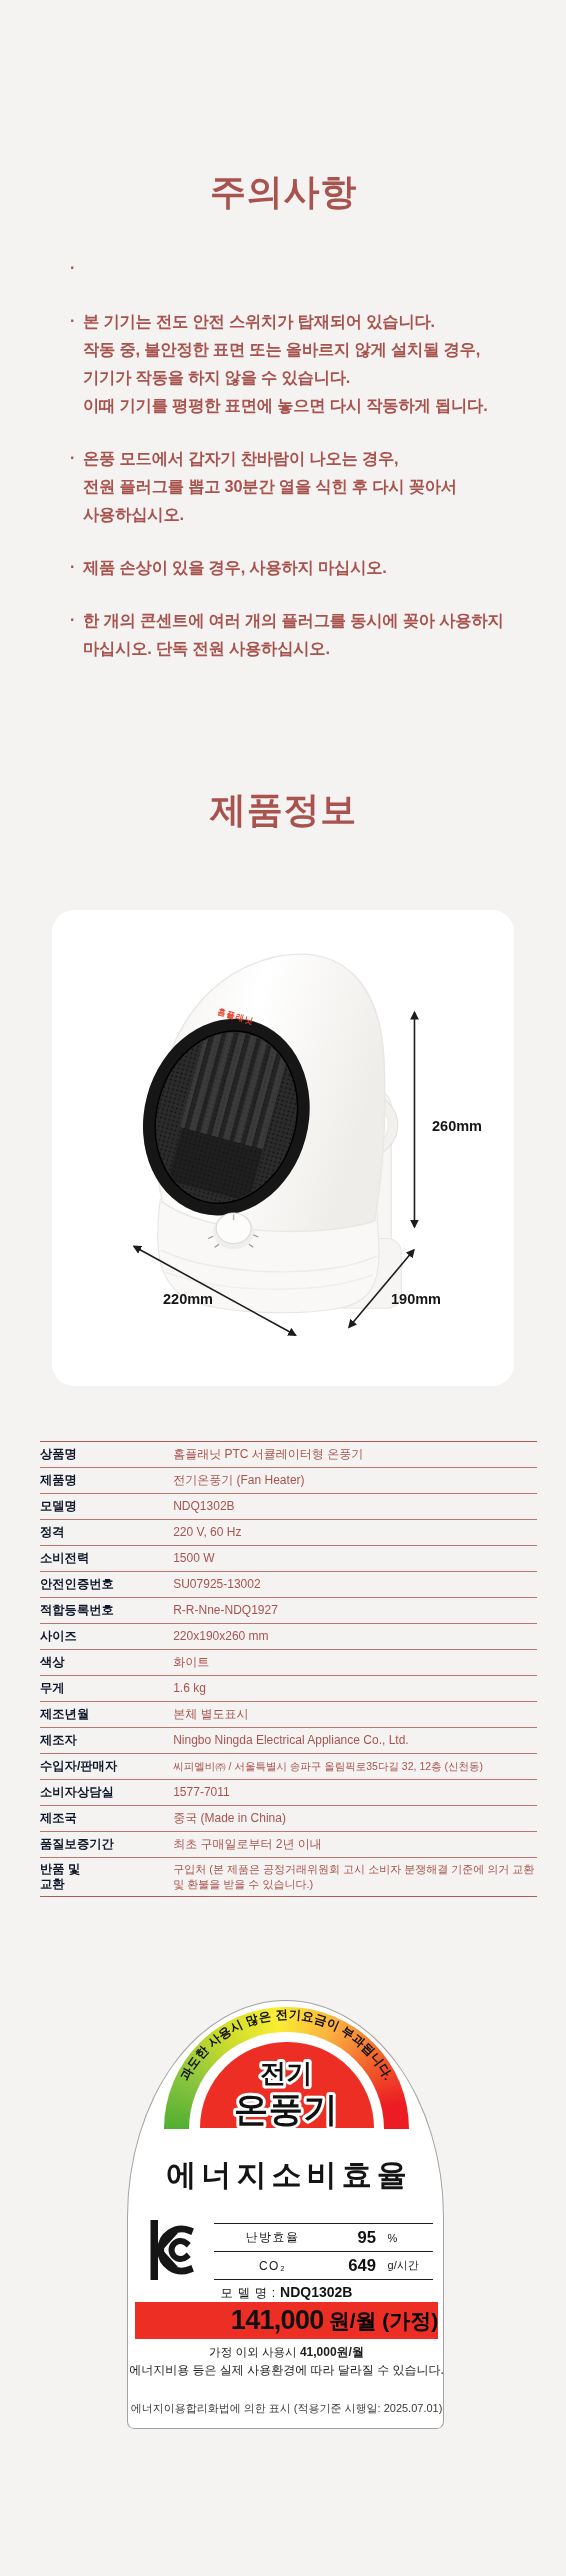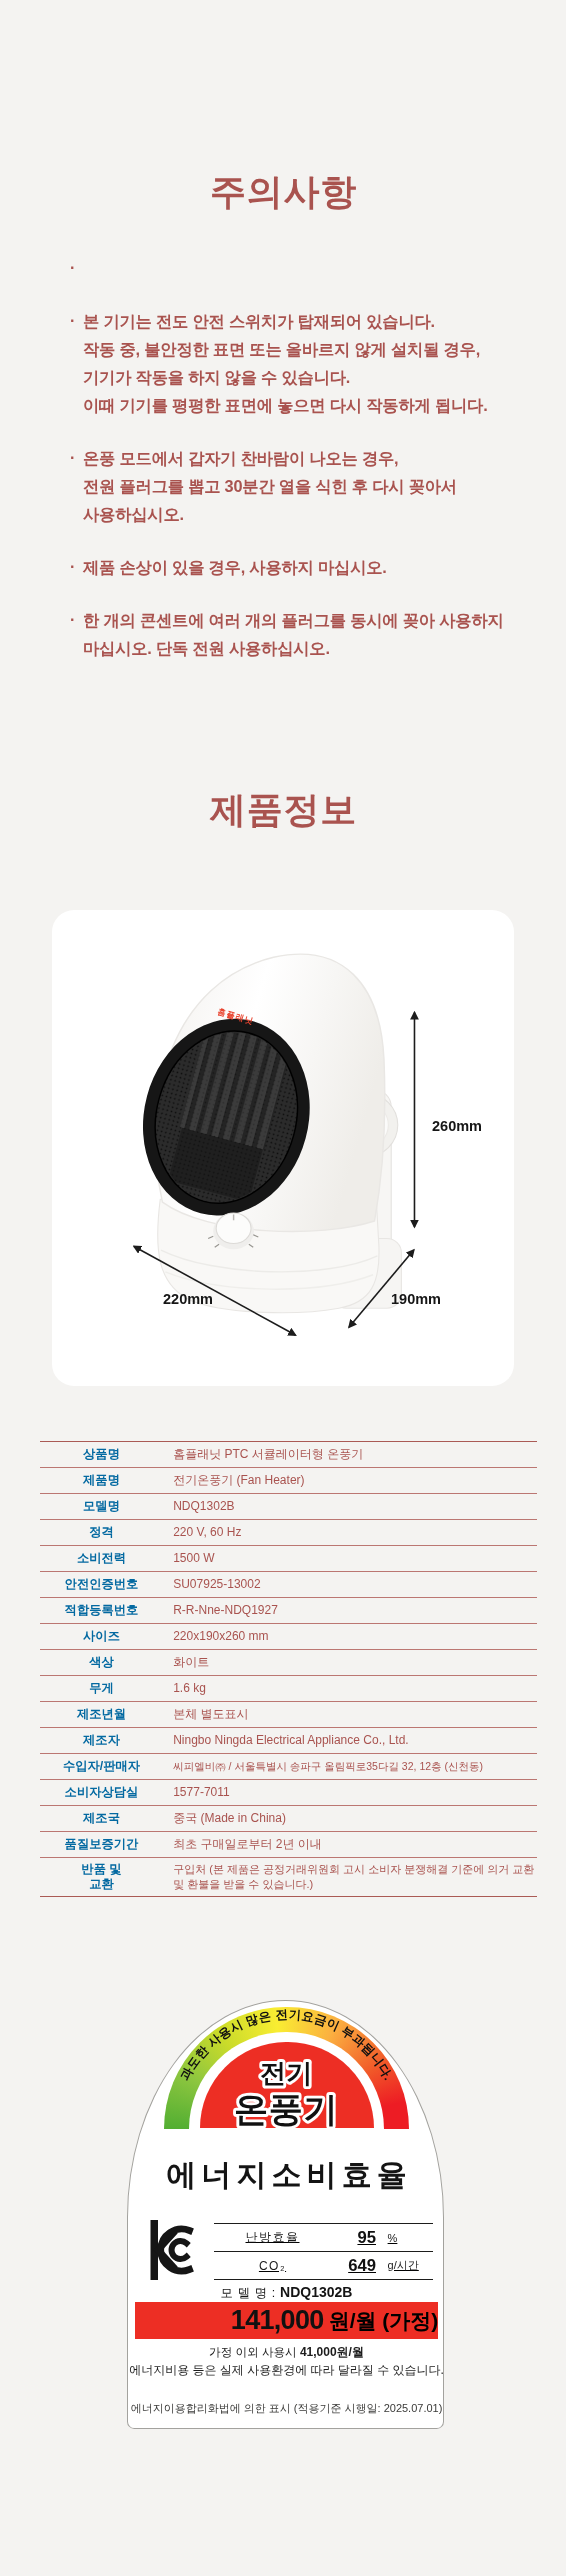--- a/index.html
+++ b/index.html
@@ -28,21 +28,21 @@
   .dim-d { left:317px; top:381px; text-align:center; }
   
   .spec-table { position:absolute; left:40px; top:1441px; width:497px; }
   .spec-row {
     display:grid; grid-template-columns:123px 1fr; align-items:center;
     min-height:25px; border-bottom:0.7px solid #bb7672;
   }
   .spec-row:first-child { border-top:1.5px solid #aa5a55; }
   .spec-row:last-child  { border-bottom:1.5px solid #aa5a55; }
   .spec-label {
-    text-align:center; font-weight:700; font-size:12.3px; color:#0369a1;
+    text-align:left; font-weight:700; font-size:12.3px; color:#0f172a;
     white-space:pre-line; line-height:14.5px;
   }
   .spec-value { padding-left:10.2px; font-size:12px; color:#a9534f; line-height:14.5px; }
   .spec-row:nth-child(13) .spec-value { font-size:10.5px; white-space:nowrap; }
   .spec-row:nth-child(17) .spec-value { font-size:11px; padding-top:4.4px; padding-bottom:4.4px; width:367px; }
   
   .energy-label {
     position:absolute; left:127px; top:2000px; width:317px; height:429px;
     background:#ffffff; border:0.7px solid #a3a29e; box-sizing:border-box;
     border-radius:159px 159px 7.3px 7.3px / 218px 218px 7.3px 7.3px;
@@ -57,21 +57,21 @@
   }
   .arc-white { left:61px; top:30.5px; width:195px; height:97px; border-radius:98px 98px 0 0; background:#ffffff; }
   .arc-red   { left:72px; top:41px; width:174px; height:86px; border-radius:87px 87px 0 0; background:#ed2e24; }
   .arc-svg { position:absolute; left:0; top:0; width:317px; height:145px; }
   .arc-curved-text { font-size:17px; font-weight:700; fill:#111111; letter-spacing:0.5px; }
   .cat { text-anchor:middle; font-weight:800; fill:#111111; stroke:#ffffff; stroke-width:8px; paint-order:stroke; stroke-linejoin:round; }
   .cat1 { font-size:36px; }
   .cat2 { font-size:47px; letter-spacing:1px; }
   .el-title { left:0; top:154px; width:317px; text-align:center; font-size:30px; font-weight:800; color:#141414; letter-spacing:5.1px; text-indent:5.1px; }
   .kc { position:absolute; left:21px; top:219px; }
-  .el-table { left:86px; top:222px; width:219px;text-decoration:underline; }
+  .el-table { left:86px; top:222px; width:219px; }
   .el-row { display:grid; grid-template-columns:1fr 45px 57px; height:27px; align-items:center; border-top:1.5px solid #1d1d1b; }
   .el-row:last-child { border-bottom:1.5px solid #1d1d1b; }
   .el-c1 { text-align:center; font-size:12px; color:#1a1a1a; letter-spacing:1.5px; }
   .el-c2 { text-align:right; font-size:16.7px; font-weight:800; color:#111111; }
   .el-c3 { padding-left:11.6px; font-size:11px; color:#1a1a1a; }
   .el-model { left:0; top:283px; width:317px; text-align:center; font-size:12.3px; color:#141414; letter-spacing:0.7px; }
   .el-model b { font-size:14px; letter-spacing:0; }
   .el-cost { left:7.3px; top:301px; width:303px; height:37px; background:#ed2e24; display:flex; align-items:center; justify-content:flex-end; gap:5.1px; }
   .cost-num { font-size:27px; font-weight:800; color:#111111; letter-spacing:-0.7px; }
   .cost-unit { font-size:21px; font-weight:800; color:#000000; }

